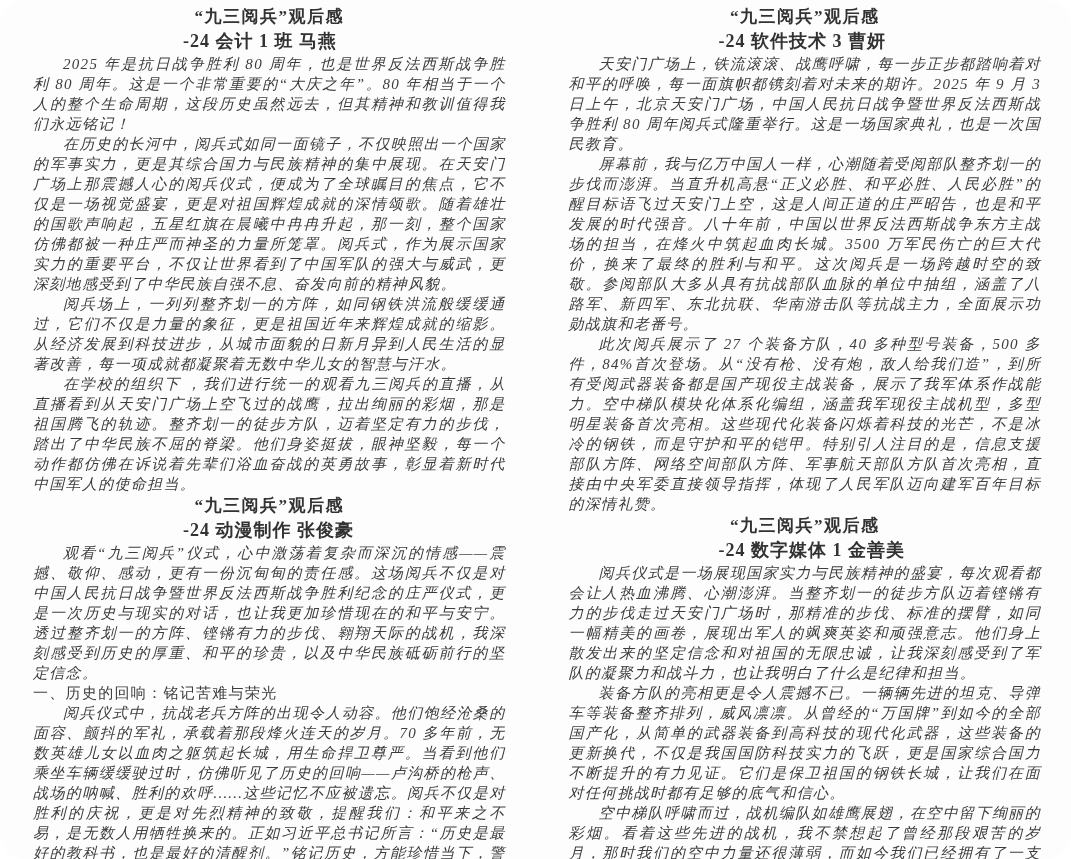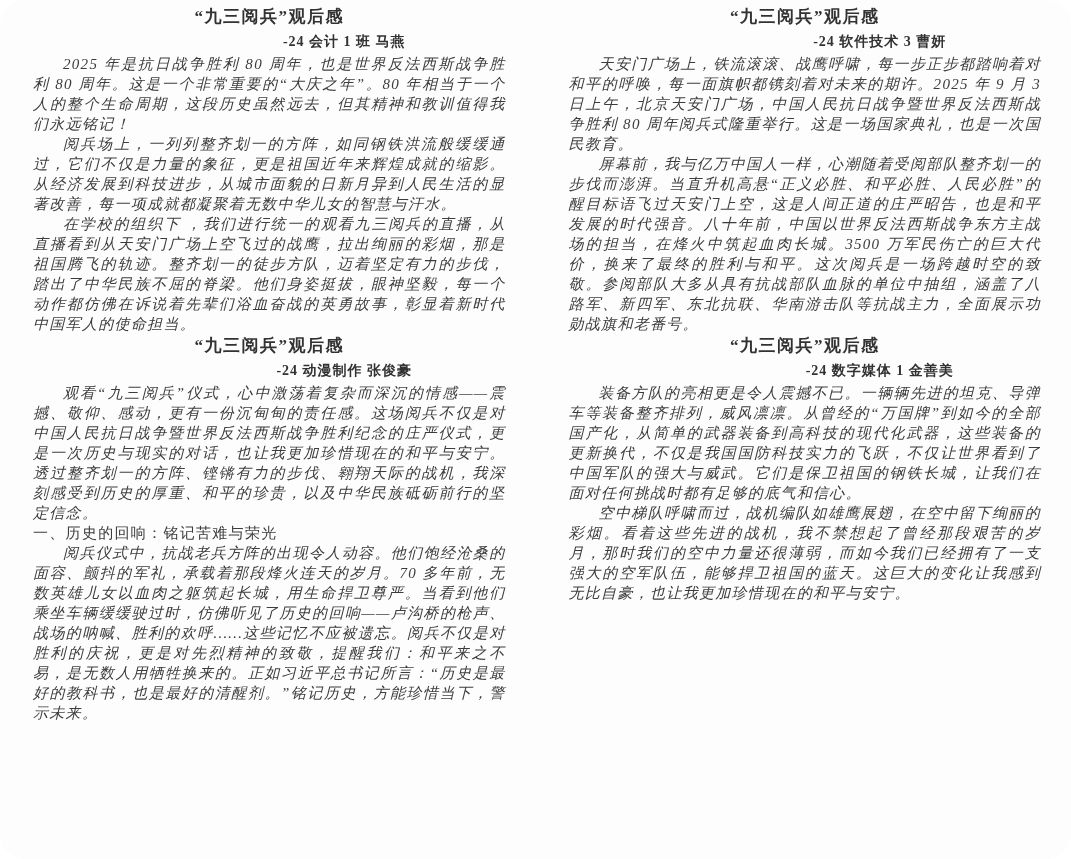--- a/index.html
+++ b/index.html
@@ -22,23 +22,22 @@
   }
   .essay-title {
     text-align: center;
     font-weight: bold;
     font-size: 17px;
     line-height: 24px;
     color: #323232;
     letter-spacing: 1.5px;
   }
   .essay-author {
-    text-align: center;
     font-weight: bold;
-    font-size: 14px;
+    font-size: 18px;
     line-height: 25px;
     padding-left: 150px;
     color: #323232;
     letter-spacing: 1px;
     white-space: nowrap;
   }
   .para {
     font-size: 15px;
     line-height: 20px;
     text-align: justify;
@@ -58,20 +57,21 @@
 <body>
 
 <div class="spread">
 
   <div class="page">
 
     <div>
       <div class="essay-title">“九三阅兵”观后感</div>
       <div class="essay-author">-24 会计 1 班  马燕</div>
       <p class="para">2025 年是抗日战争胜利 80 周年，也是世界反法西斯战争胜利 80 周年。这是一个非常重要的“大庆之年”。80 年相当于一个人的整个生命周期，这段历史虽然远去，但其精神和教训值得我们永远铭记！</p>
+      <p class="para">在历史的长河中，阅兵式如同一面镜子，不仅映照出一个国家的军事实力，更是其综合国力与民族精神的集中展现。在天安门广场上那震撼人心的阅兵仪式，便成为了全球瞩目的焦点，它不仅是一场视觉盛宴，更是对祖国辉煌成就的深情颂歌。随着雄壮的国歌声响起，五星红旗在晨曦中冉冉升起，那一刻，整个国家仿佛都被一种庄严而神圣的力量所笼罩。阅兵式，作为展示国家实力的重要平台，不仅让世界看到了中国军队的强大与威武，更深刻地感受到了中华民族自强不息、奋发向前的精神风貌。</p>
       <p class="para">阅兵场上，一列列整齐划一的方阵，如同钢铁洪流般缓缓通过，它们不仅是力量的象征，更是祖国近年来辉煌成就的缩影。从经济发展到科技进步，从城市面貌的日新月异到人民生活的显著改善，每一项成就都凝聚着无数中华儿女的智慧与汗水。</p>
       <p class="para">在学校的组织下 ，我们进行统一的观看九三阅兵的直播，从直播看到从天安门广场上空飞过的战鹰，拉出绚丽的彩烟，那是祖国腾飞的轨迹。整齐划一的徒步方队，迈着坚定有力的步伐，踏出了中华民族不屈的脊梁。他们身姿挺拔，眼神坚毅，每一个动作都仿佛在诉说着先辈们浴血奋战的英勇故事，彰显着新时代中国军人的使命担当。</p>
     </div>
 
     <div>
       <div class="essay-title">“九三阅兵”观后感</div>
       <div class="essay-author">-24 动漫制作  张俊豪</div>
       <p class="para">观看“九三阅兵”仪式，心中激荡着复杂而深沉的情感——震撼、敬仰、感动，更有一份沉甸甸的责任感。这场阅兵不仅是对中国人民抗日战争暨世界反法西斯战争胜利纪念的庄严仪式，更是一次历史与现实的对话，也让我更加珍惜现在的和平与安宁。透过整齐划一的方阵、铿锵有力的步伐、翱翔天际的战机，我深刻感受到历史的厚重、和平的珍贵，以及中华民族砥砺前行的坚定信念。</p>
       <p class="subhead">一、历史的回响：铭记苦难与荣光</p>
       <p class="para">阅兵仪式中，抗战老兵方阵的出现令人动容。他们饱经沧桑的面容、颤抖的军礼，承载着那段烽火连天的岁月。70 多年前，无数英雄儿女以血肉之躯筑起长城，用生命捍卫尊严。当看到他们乘坐车辆缓缓驶过时，仿佛听见了历史的回响——卢沟桥的枪声、战场的呐喊、胜利的欢呼……这些记忆不应被遗忘。阅兵不仅是对胜利的庆祝，更是对先烈精神的致敬，提醒我们：和平来之不易，是无数人用牺牲换来的。正如习近平总书记所言：“历史是最好的教科书，也是最好的清醒剂。”铭记历史，方能珍惜当下，警示未来。</p>
@@ -80,25 +80,27 @@
 
   </div>
 
   <div class="page">
 
     <div>
       <div class="essay-title">“九三阅兵”观后感</div>
       <div class="essay-author">-24 软件技术 3  曹妍</div>
       <p class="para">天安门广场上，铁流滚滚、战鹰呼啸，每一步正步都踏响着对和平的呼唤，每一面旗帜都镌刻着对未来的期许。2025 年 9 月 3 日上午，北京天安门广场，中国人民抗日战争暨世界反法西斯战争胜利 80 周年阅兵式隆重举行。这是一场国家典礼，也是一次国民教育。</p>
       <p class="para">屏幕前，我与亿万中国人一样，心潮随着受阅部队整齐划一的步伐而澎湃。当直升机高悬“正义必胜、和平必胜、人民必胜”的醒目标语飞过天安门上空，这是人间正道的庄严昭告，也是和平发展的时代强音。八十年前，中国以世界反法西斯战争东方主战场的担当，在烽火中筑起血肉长城。3500 万军民伤亡的巨大代价，换来了最终的胜利与和平。这次阅兵是一场跨越时空的致敬。参阅部队大多从具有抗战部队血脉的单位中抽组，涵盖了八路军、新四军、东北抗联、华南游击队等抗战主力，全面展示功勋战旗和老番号。</p>
+      <p class="para">此次阅兵展示了 27 个装备方队，40 多种型号装备，500 多件，84%首次登场。从“没有枪、没有炮，敌人给我们造”，到所有受阅武器装备都是国产现役主战装备，展示了我军体系作战能力。空中梯队模块化体系化编组，涵盖我军现役主战机型，多型明星装备首次亮相。这些现代化装备闪烁着科技的光芒，不是冰冷的钢铁，而是守护和平的铠甲。特别引人注目的是，信息支援部队方阵、网络空间部队方阵、军事航天部队方队首次亮相，直接由中央军委直接领导指挥，体现了人民军队迈向建军百年目标的深情礼赞。</p>
     </div>
 
     <div>
       <div class="essay-title">“九三阅兵”观后感</div>
       <div class="essay-author">-24 数字媒体 1  金善美</div>
-      <p class="para">装备方队的亮相更是令人震撼不已。一辆辆先进的坦克、导弹车等装备整齐排列，威风凛凛。从曾经的“万国牌”到如今的全部国产化，从简单的武器装备到高科技的现代化武器，这些装备的更新换代，不仅是我国国防科技实力的飞跃，不仅让世界看到了中国军队的强大与威武。它们是保卫祖国的钢铁长城，让我们在面对任何挑战时都有足够的底气和信心。</p>
+      <p class="para">阅兵仪式是一场展现国家实力与民族精神的盛宴，每次观看都会让人热血沸腾、心潮澎湃。当整齐划一的徒步方队迈着铿锵有力的步伐走过天安门广场时，那精准的步伐、标准的摆臂，如同一幅精美的画卷，展现出军人的飒爽英姿和顽强意志。他们身上散发出来的坚定信念和对祖国的无限忠诚，让我深刻感受到了军队的凝聚力和战斗力，也让我明白了什么是纪律和担当。</p>
+      <p class="para">装备方队的亮相更是令人震撼不已。一辆辆先进的坦克、导弹车等装备整齐排列，威风凛凛。从曾经的“万国牌”到如今的全部国产化，从简单的武器装备到高科技的现代化武器，这些装备的更新换代，不仅是我国国防科技实力的飞跃，更是国家综合国力不断提升的有力见证。它们是保卫祖国的钢铁长城，让我们在面对任何挑战时都有足够的底气和信心。</p>
       <p class="para">空中梯队呼啸而过，战机编队如雄鹰展翅，在空中留下绚丽的彩烟。看着这些先进的战机，我不禁想起了曾经那段艰苦的岁月，那时我们的空中力量还很薄弱，而如今我们已经拥有了一支强大的空军队伍，能够捍卫祖国的蓝天。这巨大的变化让我感到无比自豪，也让我更加珍惜现在的和平与安宁。</p>
 
     </div>
 
   </div>
 
 </div>
 
 </body></html>

